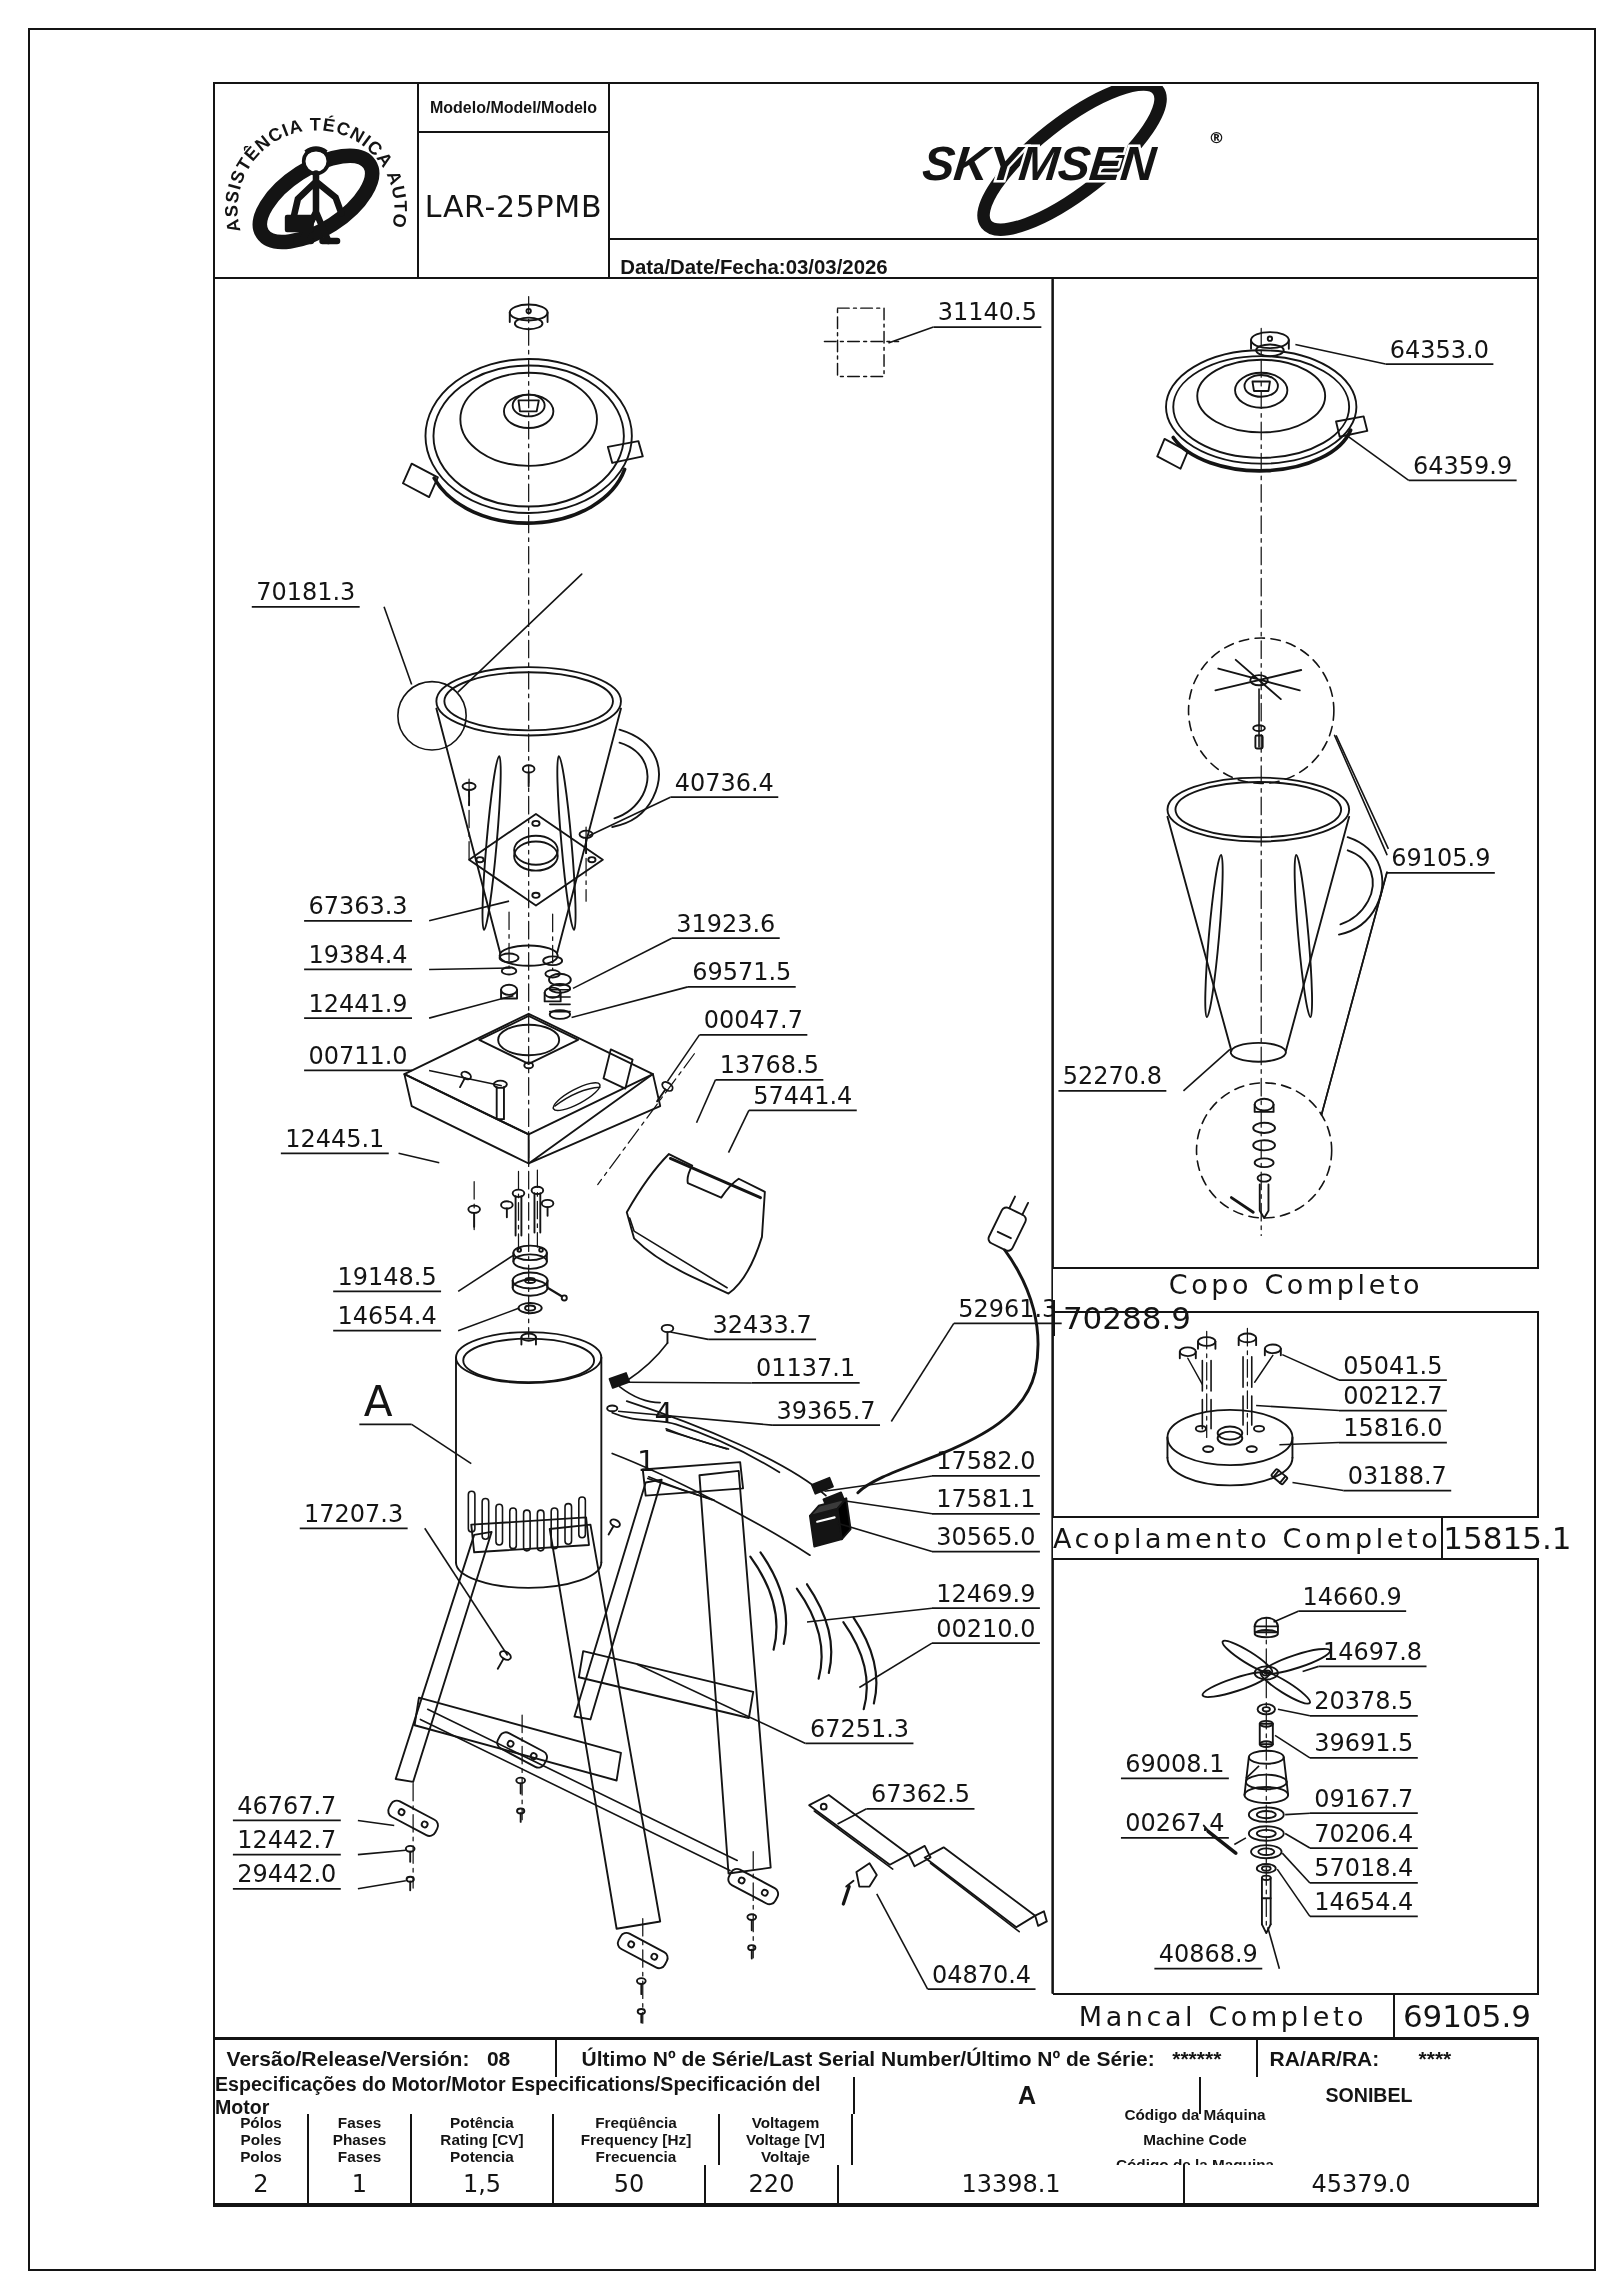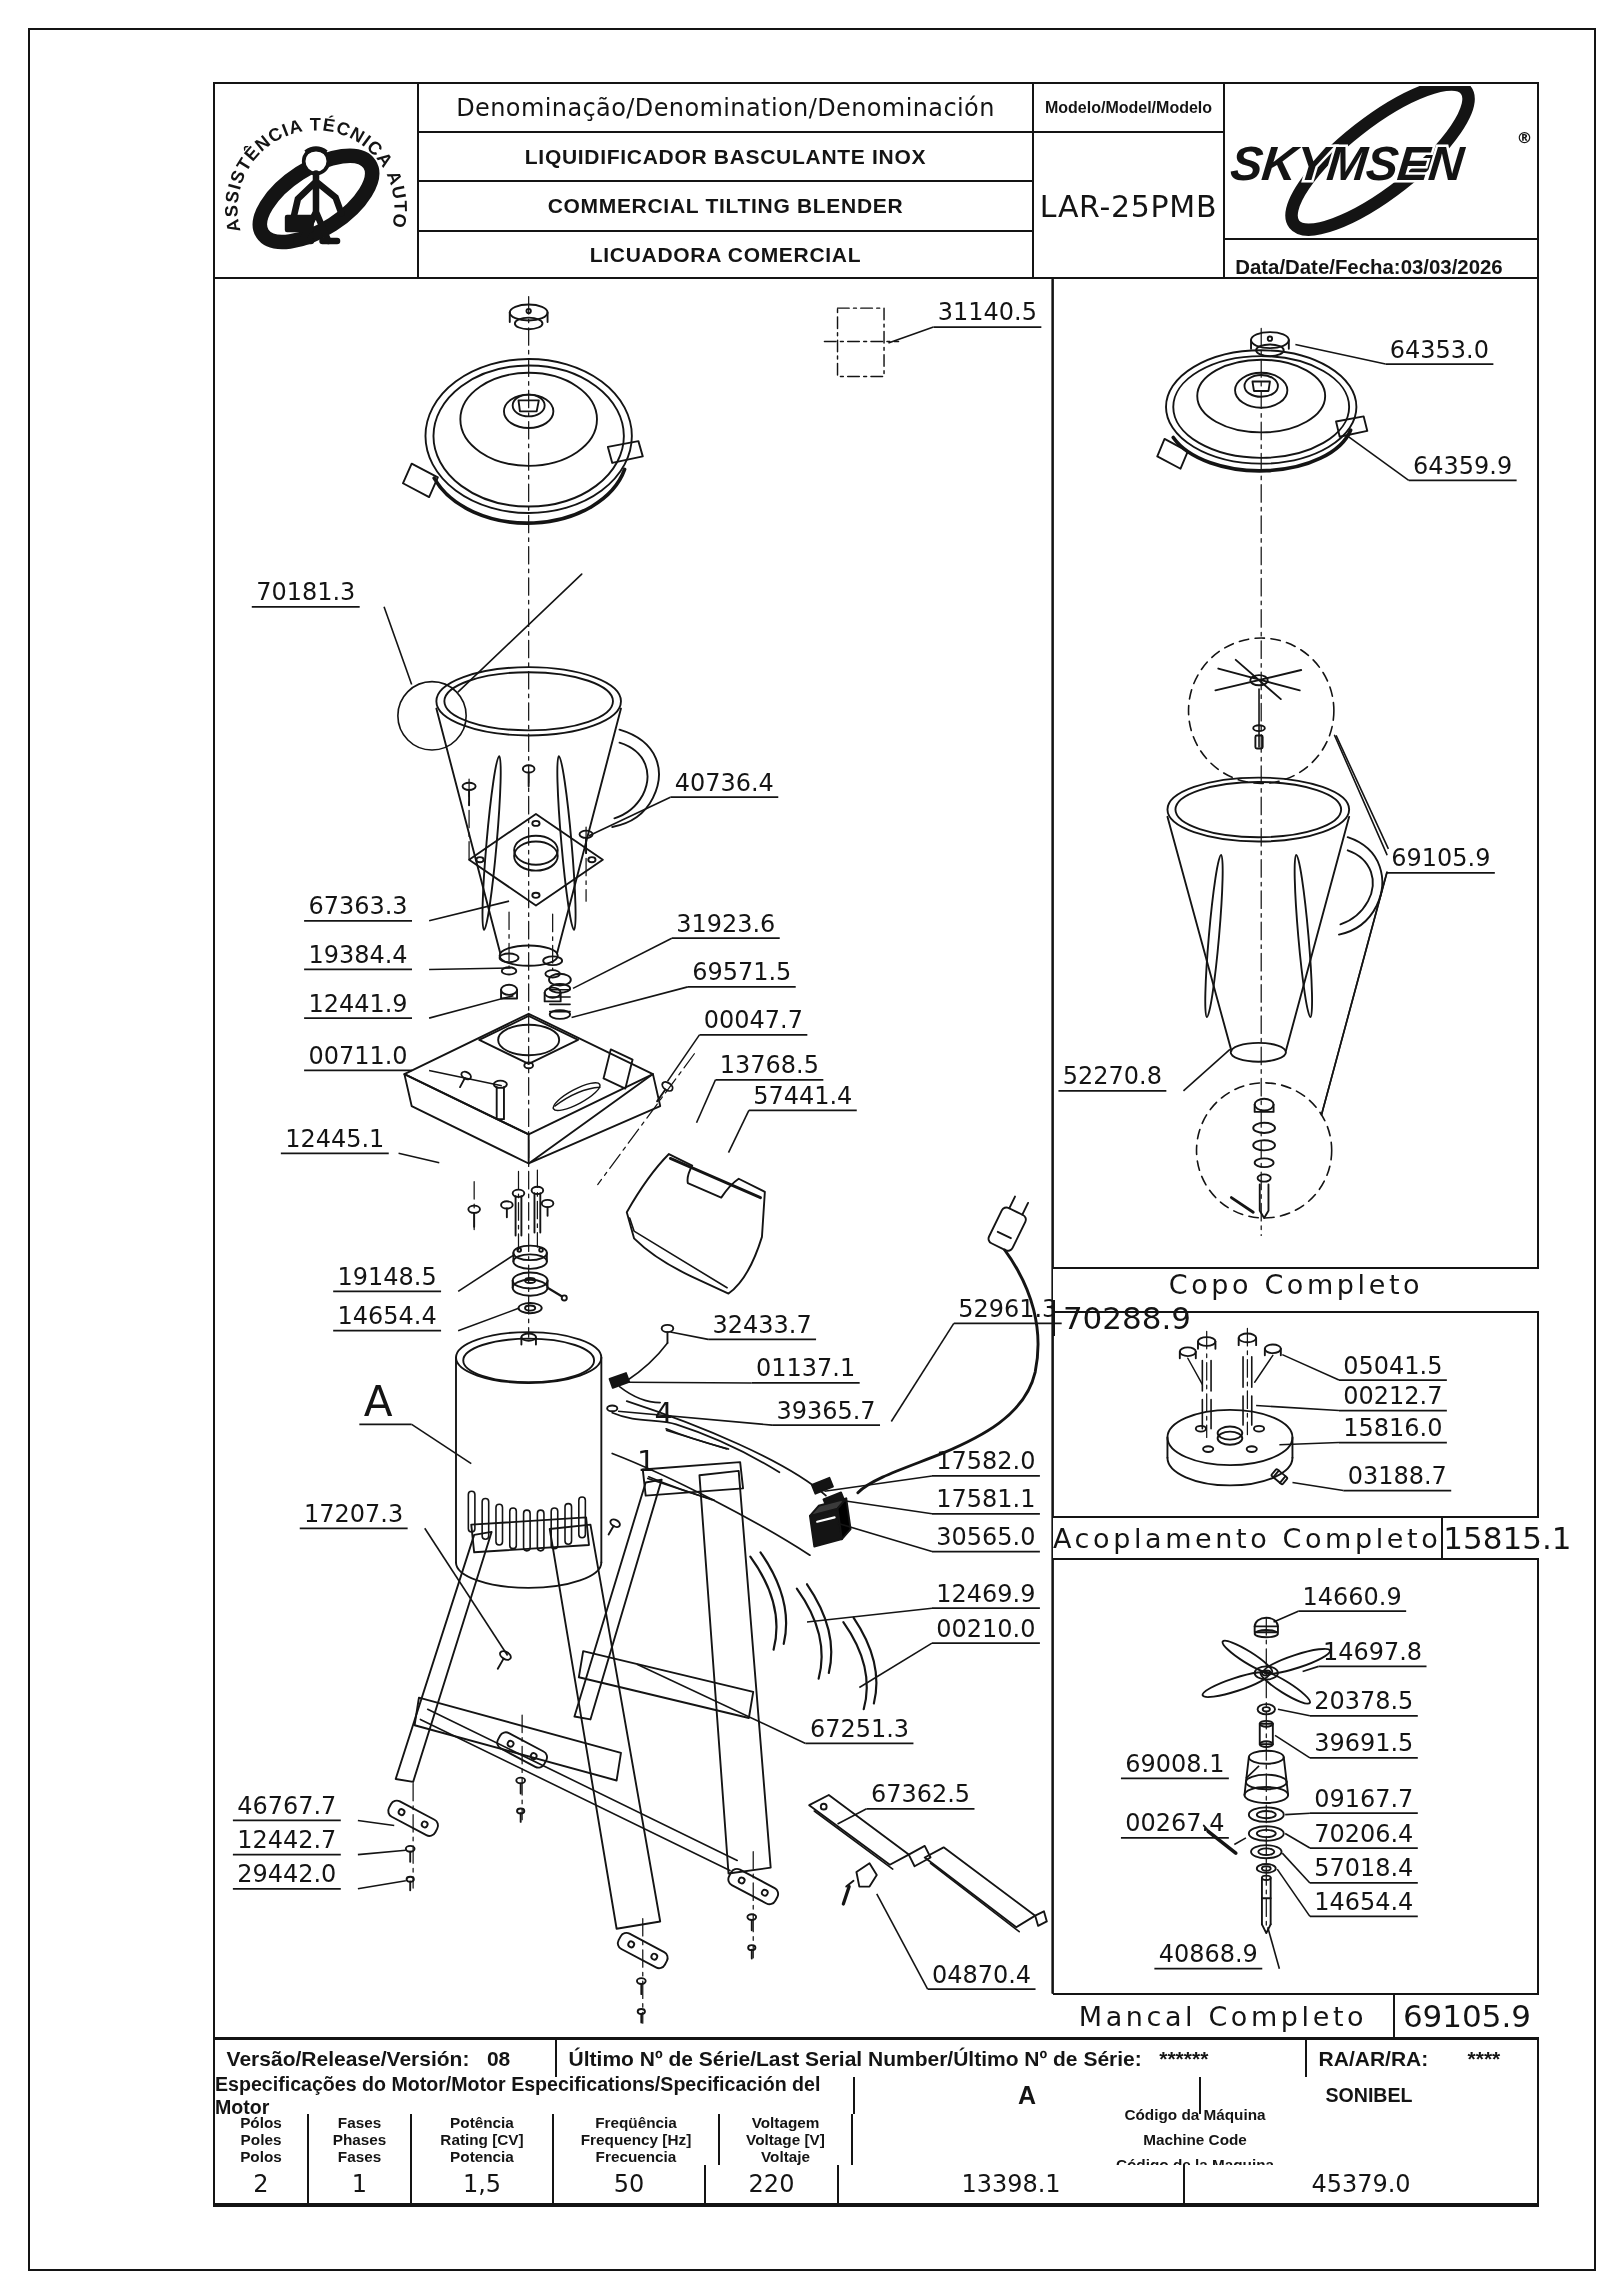--- a/index.html
+++ b/index.html
@@ -55,26 +55,20 @@
         <text font-family="Liberation Sans,sans-serif" font-weight="bold" font-size="25" fill="#141414" letter-spacing="1.5">
           <textPath href="#arcpath" startOffset="2">ASSISTÊNCIA TÉCNICA AUTORIZADA</textPath>
         </text>
         <circle cx="131" cy="98" r="17" fill="#fff" stroke="#141414" stroke-width="5"></circle>
         <path d="M117,86 q14,-10 28,0" fill="none" stroke="#141414" stroke-width="7"></path>
         <path d="M131,115 L131,168 M131,126 L106,150 L100,176 M131,126 L158,148 L166,170 M131,168 L112,208 M131,168 L148,208" fill="none" stroke="#141414" stroke-width="9" stroke-linecap="round"></path>
         <rect x="88" y="172" width="40" height="24" fill="#141414" rx="3"></rect>
         <path d="M104,208 h20 M140,208 h20" stroke="#141414" stroke-width="9" stroke-linecap="round"></path>
       </svg>
     </div>
-    <div class="tb-cell tb-denom">
-      <div class="tb-denom-header">Denominação/Denomination/Denominación</div>
-      <div class="tb-denom-row">LIQUIDIFICADOR  BASCULANTE  INOX</div>
-      <div class="tb-denom-row">COMMERCIAL  TILTING  BLENDER</div>
-      <div class="tb-denom-row">LICUADORA  COMERCIAL</div>
-    </div>
     <div class="tb-cell tb-model">
       <div class="tb-model-header">Modelo/Model/Modelo</div>
       <div class="tb-model-value">LAR-25PMB</div>
     </div>
     <div class="tb-cell tb-brand">
       <div class="tb-brand-logo">
         <svg width="305" height="151" viewBox="0 0 420 208">
           <ellipse cx="208" cy="98" rx="150" ry="48" transform="rotate(-38 208 98)" fill="none" stroke="#141414" stroke-width="17"></ellipse>
           <text x="14" y="130" font-family="Liberation Sans,sans-serif" font-weight="bold" font-style="italic" font-size="66" letter-spacing="-1" fill="#141414" stroke="#ffffff" stroke-width="7" paint-order="stroke" transform="skewX(-6)">SKYMSEN</text>
           <text x="396" y="78" font-size="22" font-weight="bold" fill="#141414">®</text>
@@ -99,21 +93,21 @@
   </div>
   <div class="sec-row" style="top:1993px;height:46px;">
     <div class="sec-title">Mancal  Completo</div>
     <div class="sec-code">69105.9</div>
   </div>
 
   <div class="ftr-row row1">
     <div class="ftr-cell lblpad" style="width:342px;">
       <span>Versão/Release/Versión:</span>&nbsp;&nbsp;&nbsp;<span>08</span>
     </div>
-    <div class="ftr-cell lblpad" style="width:750px;">
+    <div class="ftr-cell lblpad" style="width:688px;margin-left:13px;">
       <span>Último Nº de Série/Last Serial Number/Último Nº de Série:</span>&nbsp;&nbsp;&nbsp;<span>******</span>
     </div>
     <div class="ftr-cell lblpad" style="flex:1;">
       <span>RA/AR/RA:</span>&nbsp;&nbsp;&nbsp;&nbsp;<span>****</span>
     </div>
   </div>
 
   <div class="ftr-row row2">
     <div class="ftr-cell" style="width:640px;justify-content:center;">Especificações do Motor/Motor Especifications/Specificación del Motor</div>
     <div class="ftr-cell" style="width:346px;justify-content:center;font-size:25px;">A</div>

